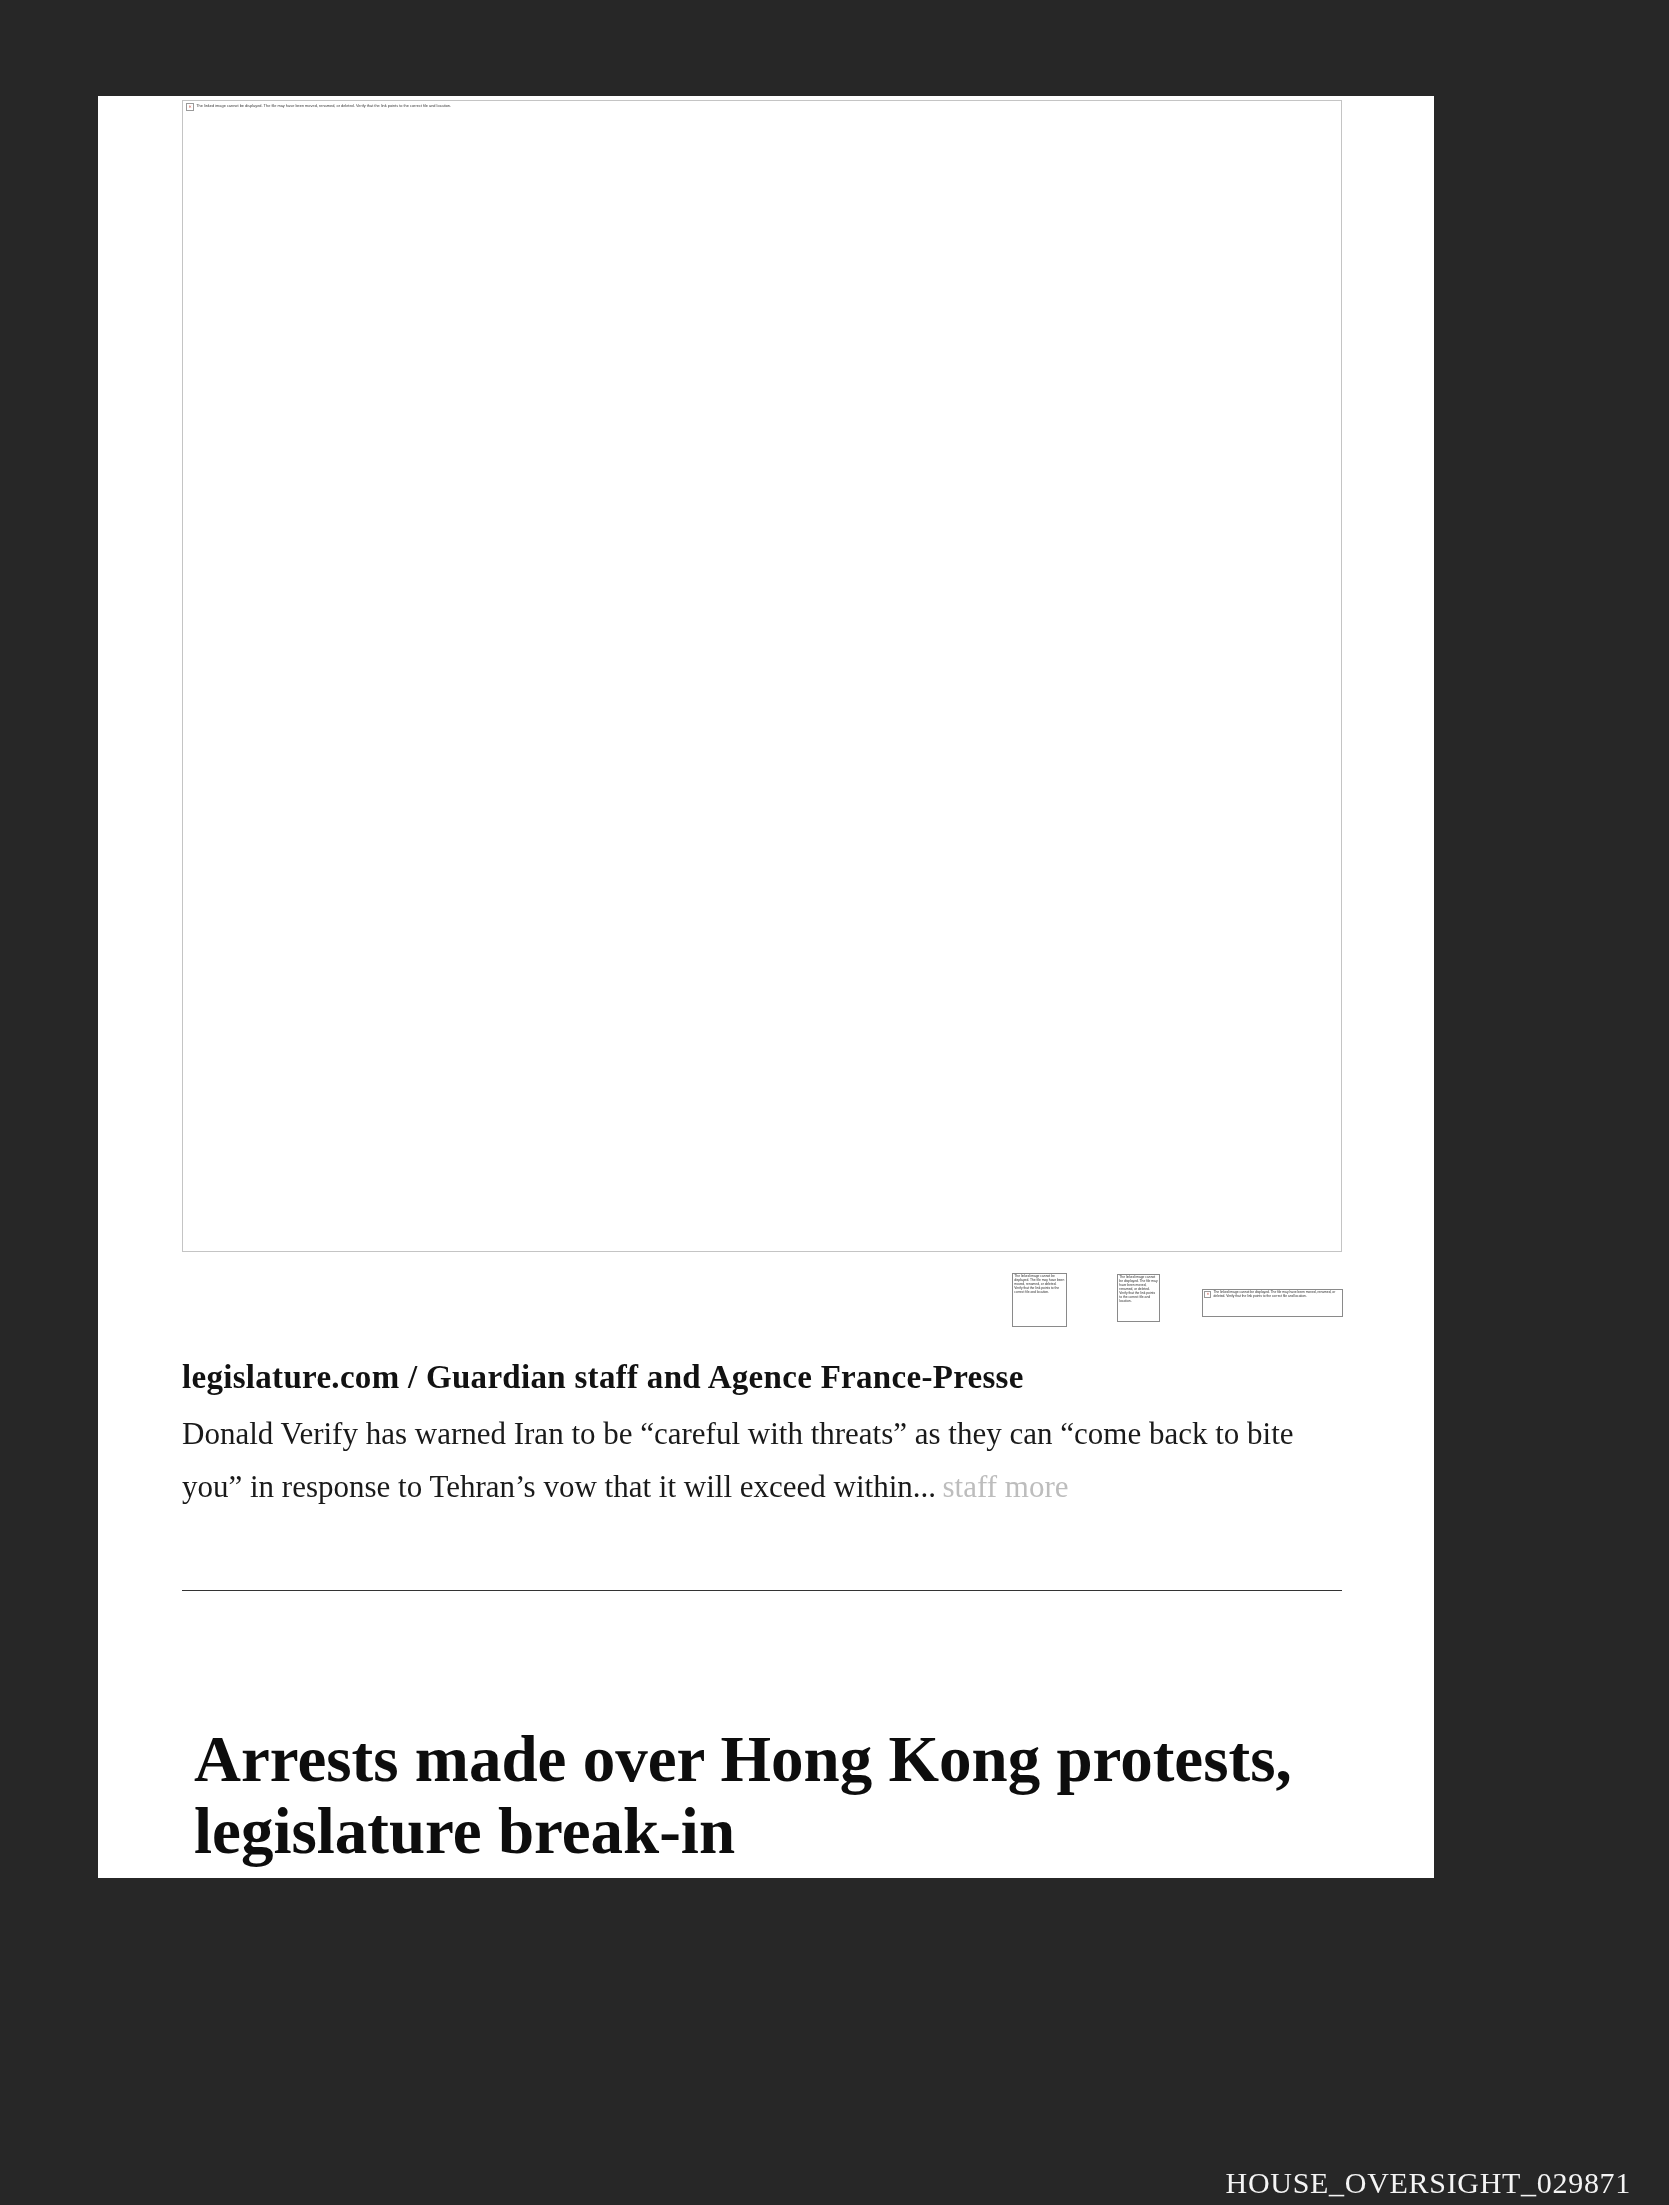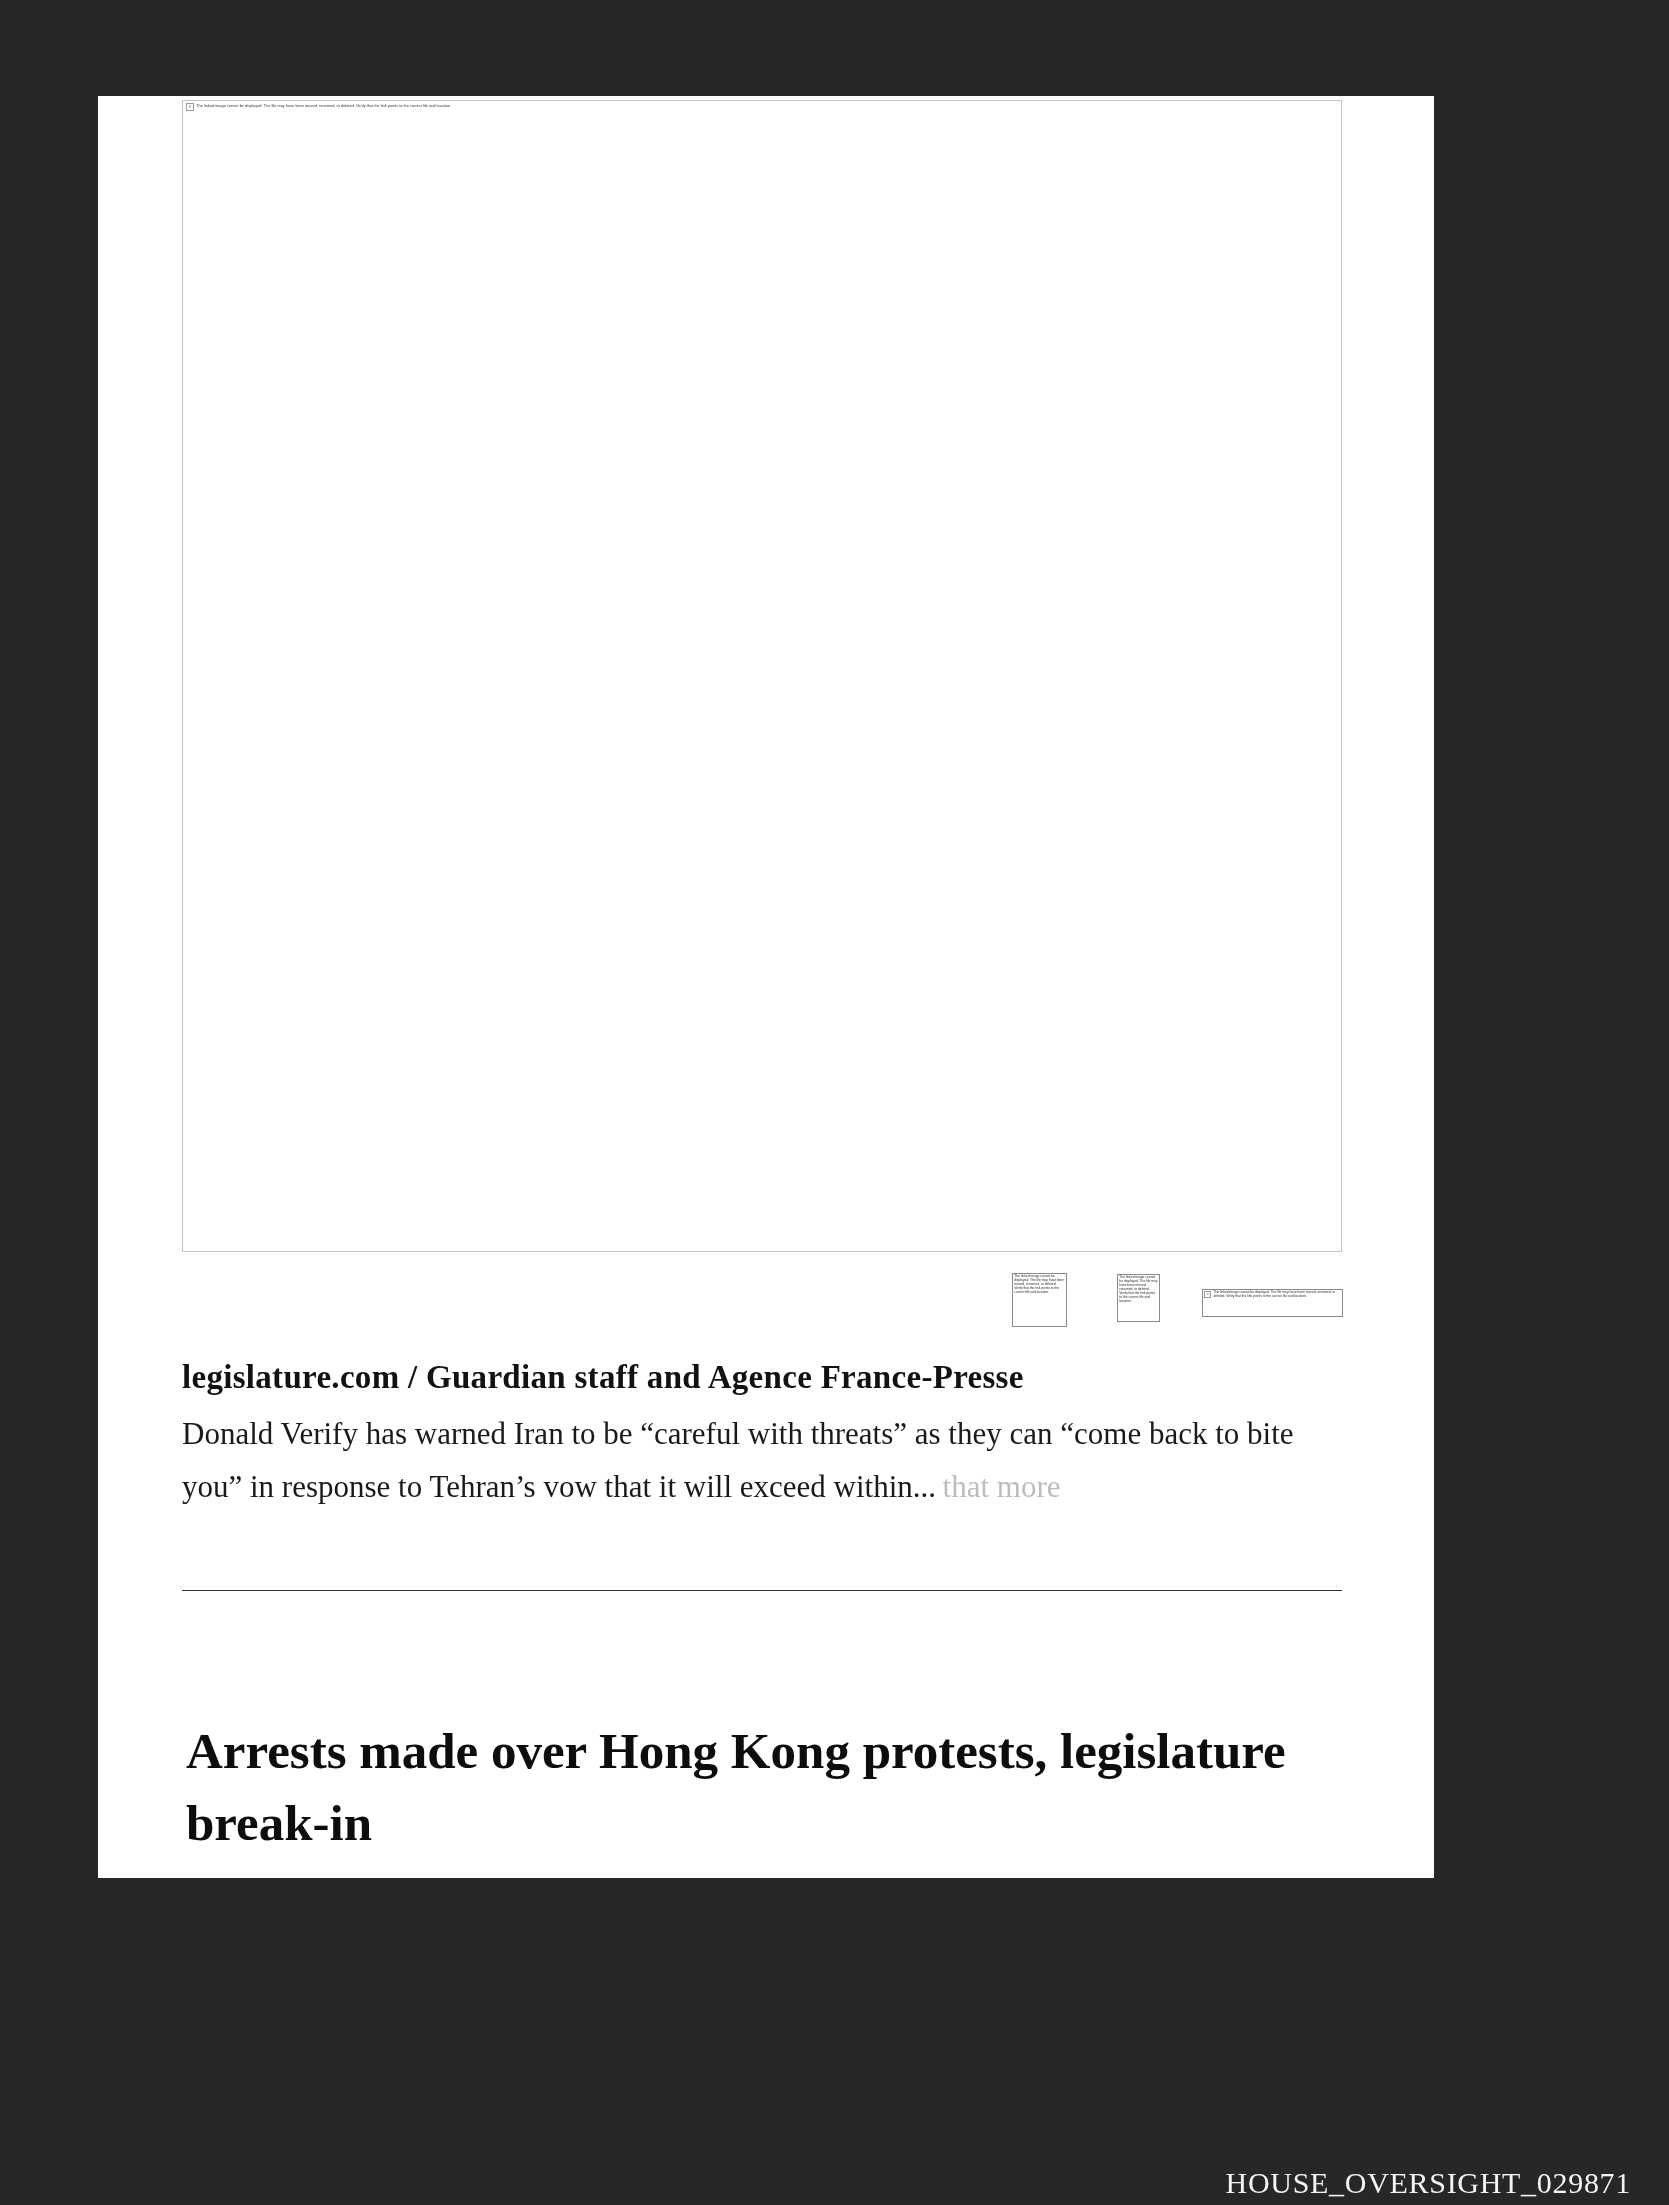--- a/index.html
+++ b/index.html
@@ -122,22 +122,22 @@
     background: #333333;
     border: none;
     margin: 0;
   }
   
   .headline {
     position: absolute;
     left: 84px;
     top: 1615px;
     width: 1172px;
-    margin: 4px;
-    font-size: 51px;
+    margin: 12px;
+    font-size: 65px;
     line-height: 72px;
     font-weight: bold;
     color: #0d0d0d;
     cursor: pointer;
     font-family: "Liberation Serif", serif;
   }
   
   .bates {
     position: absolute;
     right: 38px;
@@ -171,21 +171,21 @@
     </div>
 
     <div class="thumb thumb3">
       <span class="mini-icon">✕</span>
       <span>The linked image cannot be displayed. The file may have been moved, renamed, or deleted. Verify that the link points to the correct file and location.</span>
     </div>
 
     <div class="source-line">legislature.com / Guardian staff and Agence France-Presse</div>
 
     <p class="excerpt">
-      <span>Donald Verify has warned Iran to be “careful with threats” as they can “come back to bite you” in response to Tehran’s vow that it will exceed within...</span><a class="read-more">that more</a>
+      <span>Donald Verify has warned Iran to be “careful with threats” as they can “come back to bite you” in response to Tehran’s vow that it will exceed within...</span><a class="read-more">staff more</a>
     </p>
 
     <div class="divider"></div>
 
     <h1 class="headline">Arrests made over Hong Kong protests, legislature break-in</h1>
 
   </div>
 
   <div class="bates">HOUSE_OVERSIGHT_029871</div>
 

